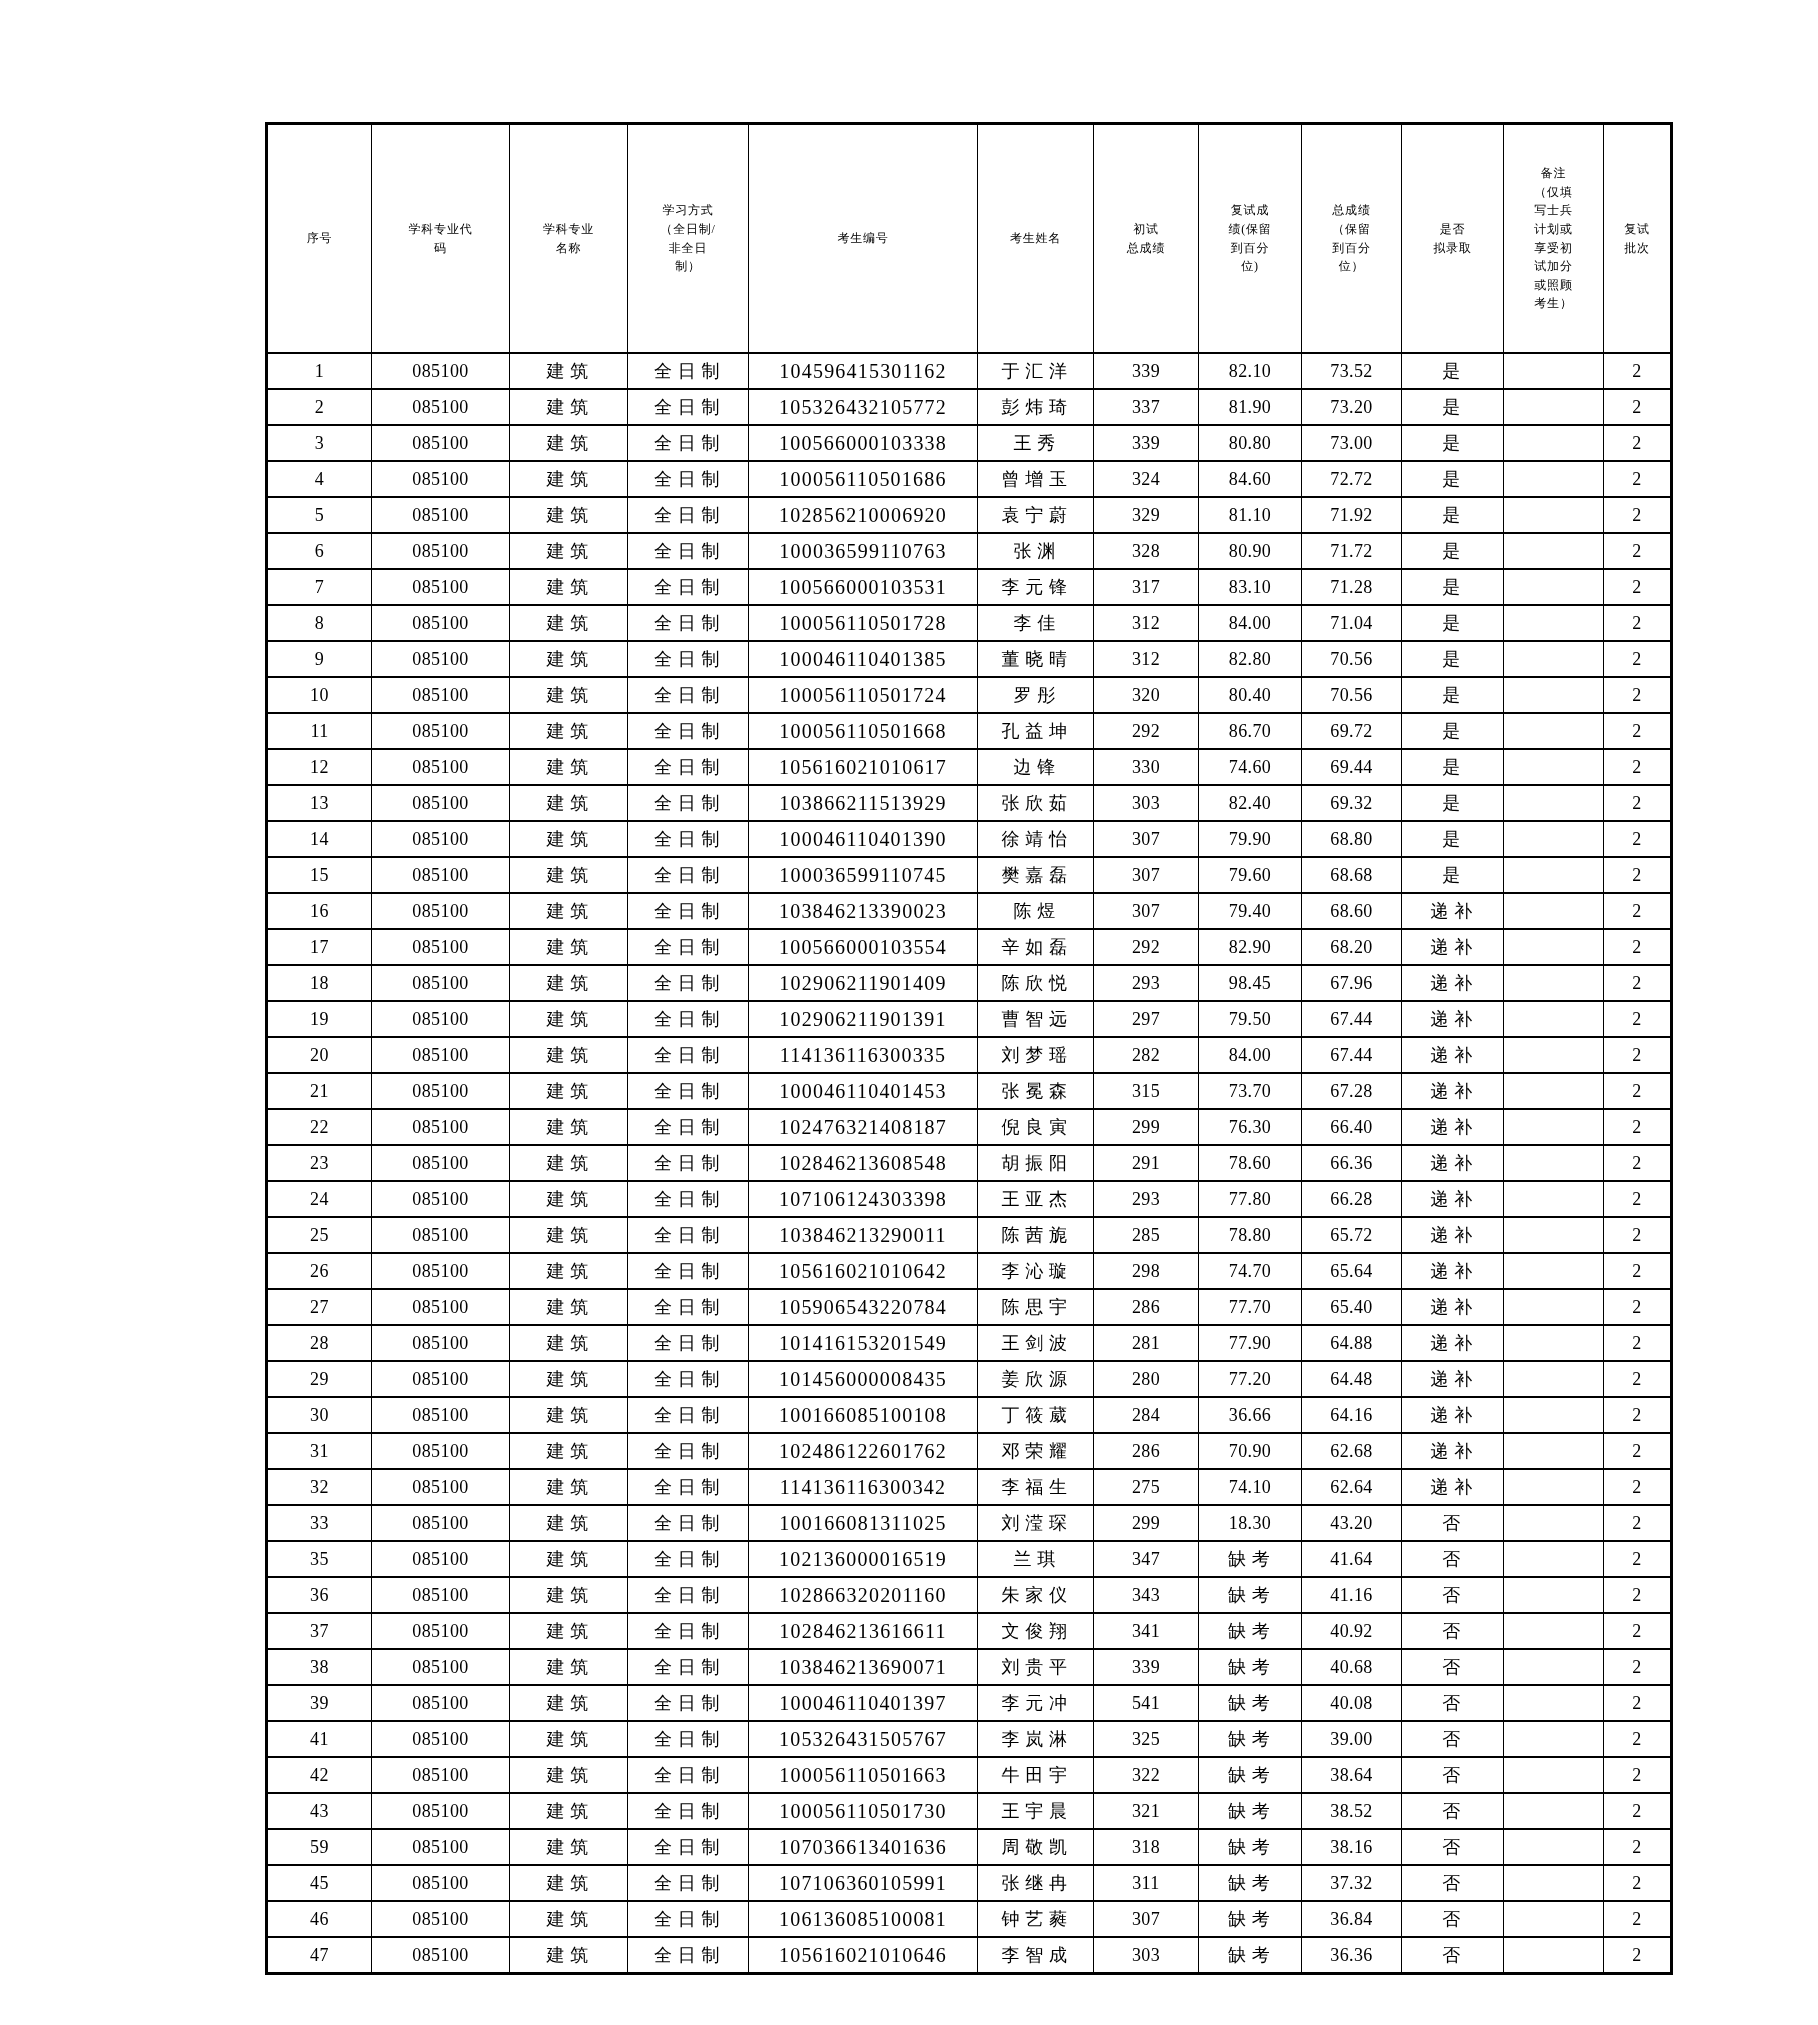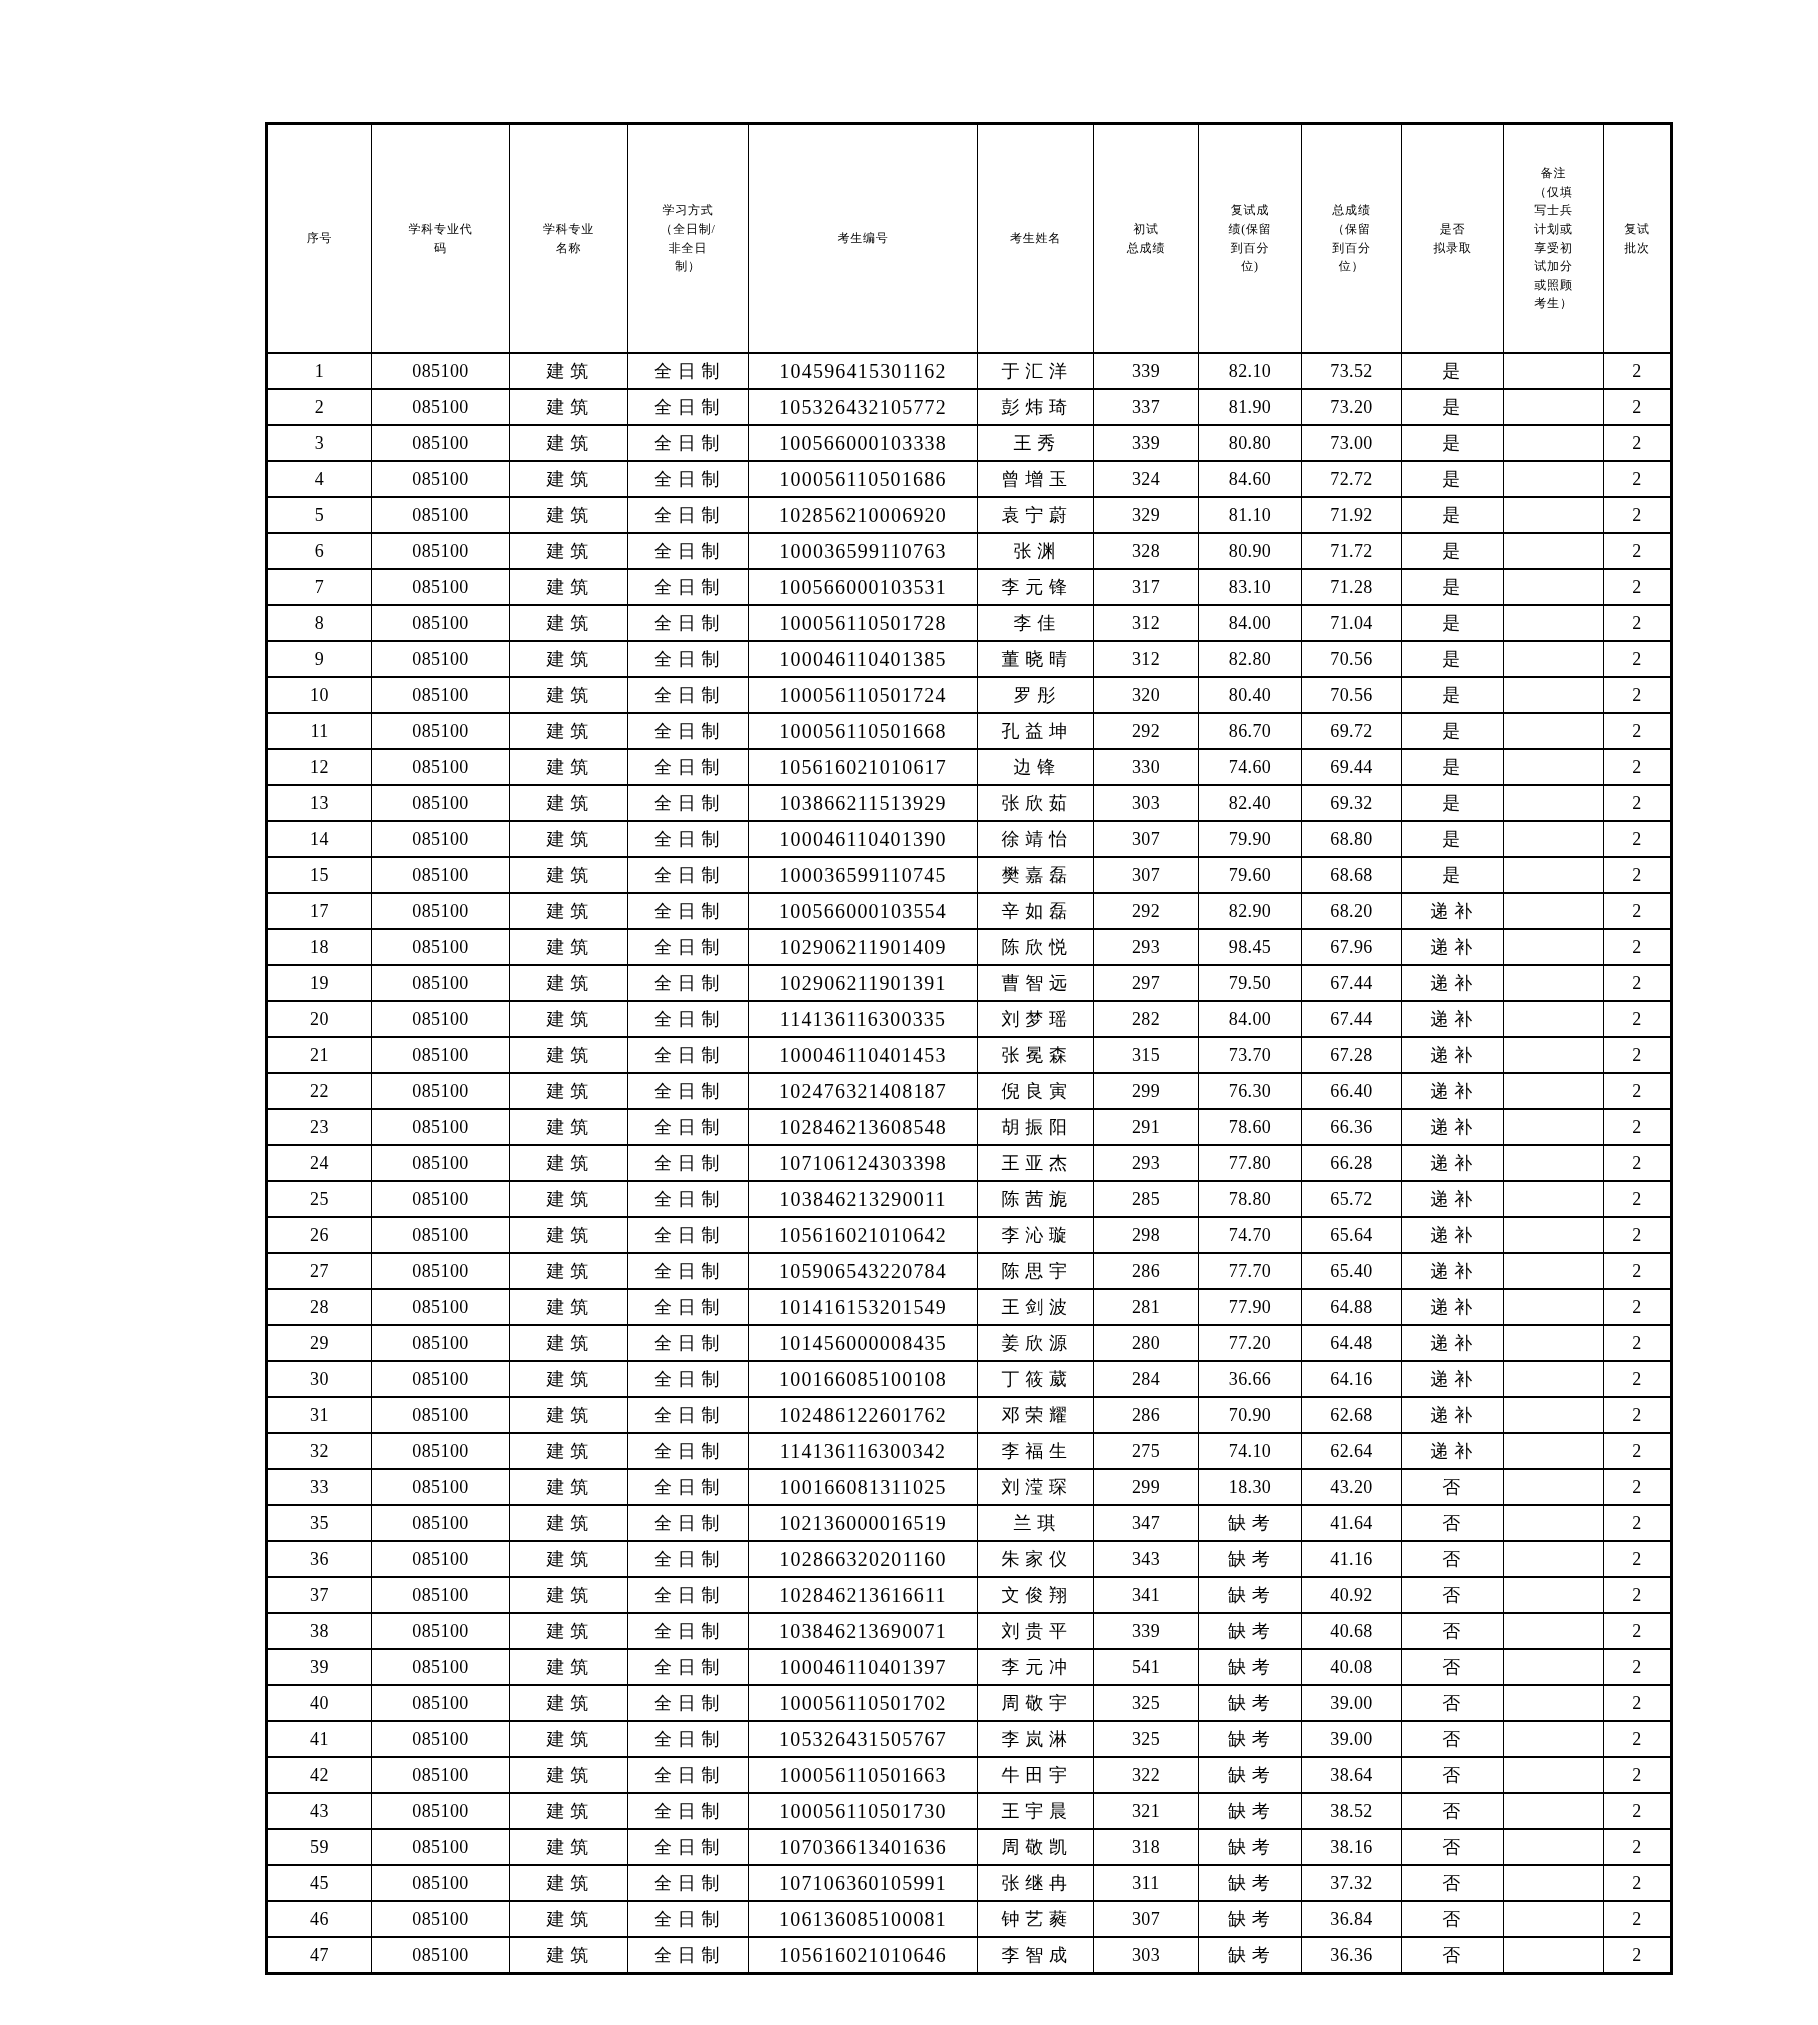--- a/index.html
+++ b/index.html
@@ -323,20 +323,34 @@
           <td class="id-num">100036599110745</td>
           <td class="cjk-wide">樊嘉磊</td>
           <td>307</td>
           <td class="score">79.60</td>
           <td class="score">68.68</td>
           <td class="cjk-wide">是</td>
           <td></td>
           <td>2</td>
         </tr>
         <tr>
+          <td>16</td>
+          <td>085100</td>
+          <td class="cjk-wide">建筑</td>
+          <td class="cjk-wide">全日制</td>
+          <td class="id-num">103846213390023</td>
+          <td class="cjk-wide">陈煜</td>
+          <td>307</td>
+          <td class="score">79.40</td>
+          <td class="score">68.60</td>
+          <td class="cjk-wide">递补</td>
+          <td></td>
+          <td>2</td>
+        </tr>
+        <tr>
           <td>17</td>
           <td>085100</td>
           <td class="cjk-wide">建筑</td>
           <td class="cjk-wide">全日制</td>
           <td class="id-num">100566000103554</td>
           <td class="cjk-wide">辛如磊</td>
           <td>292</td>
           <td class="score">82.90</td>
           <td class="score">68.20</td>
           <td class="cjk-wide">递补</td>
@@ -626,34 +640,20 @@
         <tr>
           <td>39</td>
           <td>085100</td>
           <td class="cjk-wide">建筑</td>
           <td class="cjk-wide">全日制</td>
           <td class="id-num">100046110401397</td>
           <td class="cjk-wide">李元冲</td>
           <td>541</td>
           <td class="cjk-wide">缺考</td>
           <td class="score">40.08</td>
-          <td class="cjk-wide">否</td>
-          <td></td>
-          <td>2</td>
-        </tr>
-        <tr>
-          <td>40</td>
-          <td>085100</td>
-          <td class="cjk-wide">建筑</td>
-          <td class="cjk-wide">全日制</td>
-          <td class="id-num">100056110501702</td>
-          <td class="cjk-wide">周敬宇</td>
-          <td>325</td>
-          <td class="cjk-wide">缺考</td>
-          <td class="score">39.00</td>
           <td class="cjk-wide">否</td>
           <td></td>
           <td>2</td>
         </tr>
         <tr>
           <td>41</td>
           <td>085100</td>
           <td class="cjk-wide">建筑</td>
           <td class="cjk-wide">全日制</td>
           <td class="id-num">105326431505767</td>

